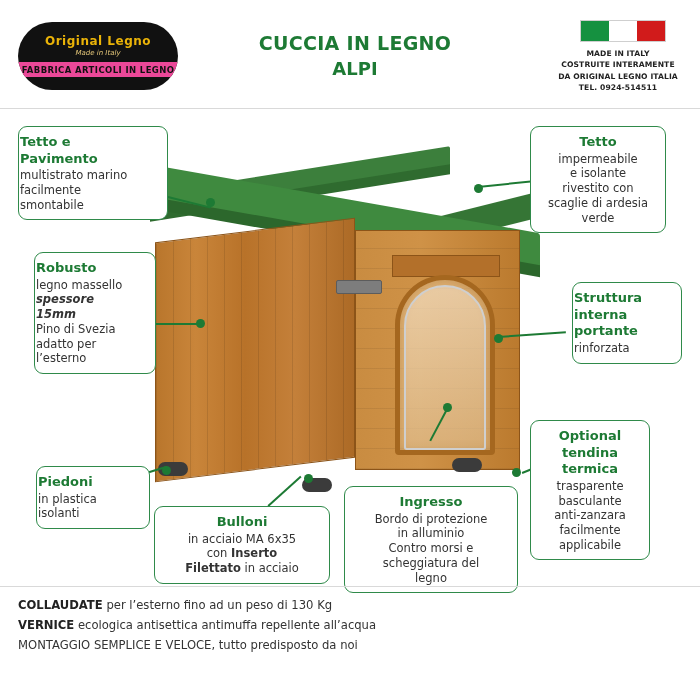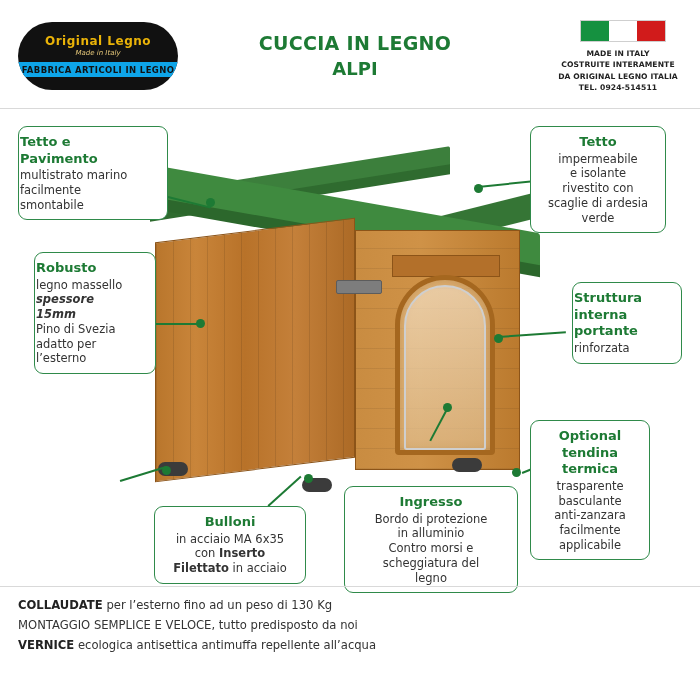--- a/index.html
+++ b/index.html
@@ -31,21 +31,21 @@
   .logo-main {
     font-size: 12px; font-weight: bold; letter-spacing: .5px;
     color: #eab308; line-height: 1.05;
   }
   .logo-sub {
     font-size: 7px; font-style: italic; color: #e6c87a; margin-top: 1px;
   }
   .logo-bar {
     margin-top: 5px;
     width: 100%;
-    background: #0ea5e9;
+    background: #ec4899;
     color: #111111;
     font-size: 8.5px;
     font-weight: bold;
     letter-spacing: .4px;
     text-align: center;
     padding: 3px 0 2px 0;
   }
 
   .title-block {
     position: absolute;
@@ -326,22 +326,27 @@
 l’esterno</span>
   </div>
 
   <div class="callout" style="left:572px; top:282px; width:110px;">
     <span class="hd" style="white-space:pre-line;">Struttura
 interna
 portante</span>
     <span class="bd">rinforzata</span>
   </div>
 
-
-  <div class="callout center" style="left:154px; top:506px; width:152px;">
+  <div class="callout" style="left:36px; top:466px; width:114px;">
+    <span class="hd">Piedoni</span>
+    <span class="bd" style="white-space:pre-line;">in plastica
+isolanti</span>
+  </div>
+
+  <div class="callout center" style="left:154px; top:506px; width:176px;">
     <span class="hd">Bulloni</span>
     <span class="bd">in acciaio MA 6x35</span>
     <span class="bd">
       <span>con </span><span class="b">Inserto</span>
     </span>
     <span class="bd">
       <span class="b">Filettato</span><span> in acciaio</span>
     </span>
   </div>
 
@@ -360,17 +365,17 @@
     <span class="bd" style="white-space:pre-line;">trasparente
 basculante
 anti-zanzara
 facilmente
 applicabile</span>
   </div>
 
   <div class="footer-rule"></div>
   <div class="footer">
     <div><span class="b">COLLAUDATE</span><span> per l’esterno fino ad un peso di 130 Kg</span></div>
+    <div><span class="b">VERNICE</span><span> ecologica antisettica antimuffa repellente all’acqua</span></div>
     <div>MONTAGGIO SEMPLICE E VELOCE, tutto predisposto da noi</div>
-    <div><span class="b">VERNICE</span><span> ecologica antisettica antimuffa repellente all’acqua</span></div>
   </div>
 
 </div>
 
 </body></html>

